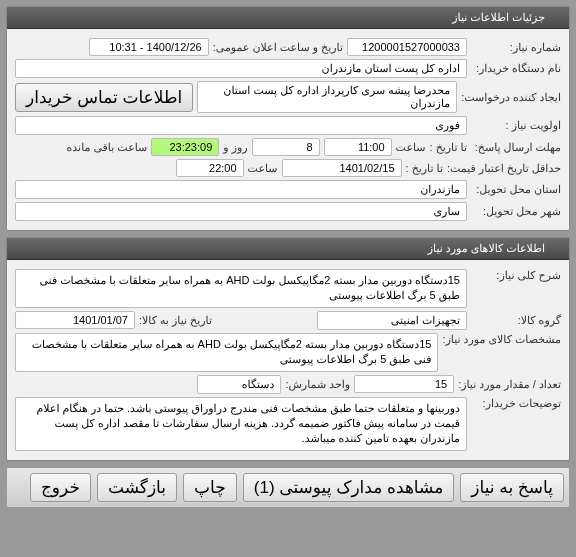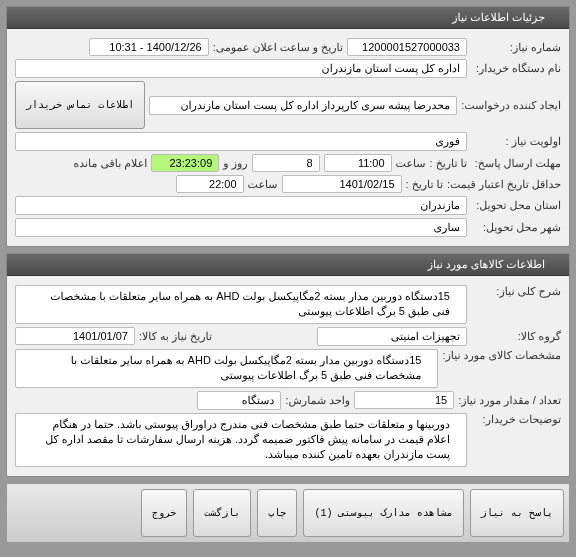--- a/index.html
+++ b/index.html
@@ -50,34 +50,34 @@
   display: inline-flex;
   align-items: center;
   border-radius: 2px;
 }
 .val-box.wide { flex: 1; min-width: 120px; padding-left: 12px; }
 .val-box.mid { width: 120px; }
 .val-box.sm { width: 68px; }
 .multiline {
   background: #fff;
   border: 1px solid #bbb;
-  padding: 3px 16px;
+  padding: 3px 6px;
   font-size: 11px;
   line-height: 1.4;
   flex: 1;
   border-radius: 2px;
 }
 .btn {
   background: linear-gradient(#f8f8f8, #ddd);
   border: 1px solid #999;
-  padding: 17px 10px;
-  font-size: 10px;
+  padding: 3px 10px;
+  font-size: 17px;
   border-radius: 3px;
   cursor: pointer;
-  font-family: Liberation Mono, monospace;
+  font-family: Liberation Sans, sans-serif;
 }
 .footer-bar {
   background: linear-gradient(#e8e8e8, #ccc);
   border: 1px solid #999;
   padding: 5px;
   display: flex;
   gap: 6px;
   justify-content: flex-start;
   border-radius: 2px;
 }
@@ -116,21 +116,21 @@
     </div>
 
     <div class="row">
       <span class="lbl">مهلت ارسال پاسخ:</span>
       <span class="lbl lbl-sm">تا تاریخ :</span>
       <span class="lbl lbl-sm">ساعت</span>
       <span class="val-box sm">11:00</span>
       <span class="val-box sm">8</span>
       <span class="lbl lbl-sm">روز و</span>
       <span class="val-box sm highlight-green">23:23:09</span>
-      <span class="lbl lbl-sm">اعلام باقی مانده</span>
+      <span class="lbl lbl-sm">ساعت باقی مانده</span>
     </div>
 
     <div class="row">
       <span class="lbl">حداقل تاریخ اعتبار قیمت:</span>
       <span class="lbl lbl-sm">تا تاریخ :</span>
       <span class="val-box mid">1401/02/15</span>
       <span class="lbl lbl-sm">ساعت</span>
       <span class="val-box sm">22:00</span>
     </div>
 

